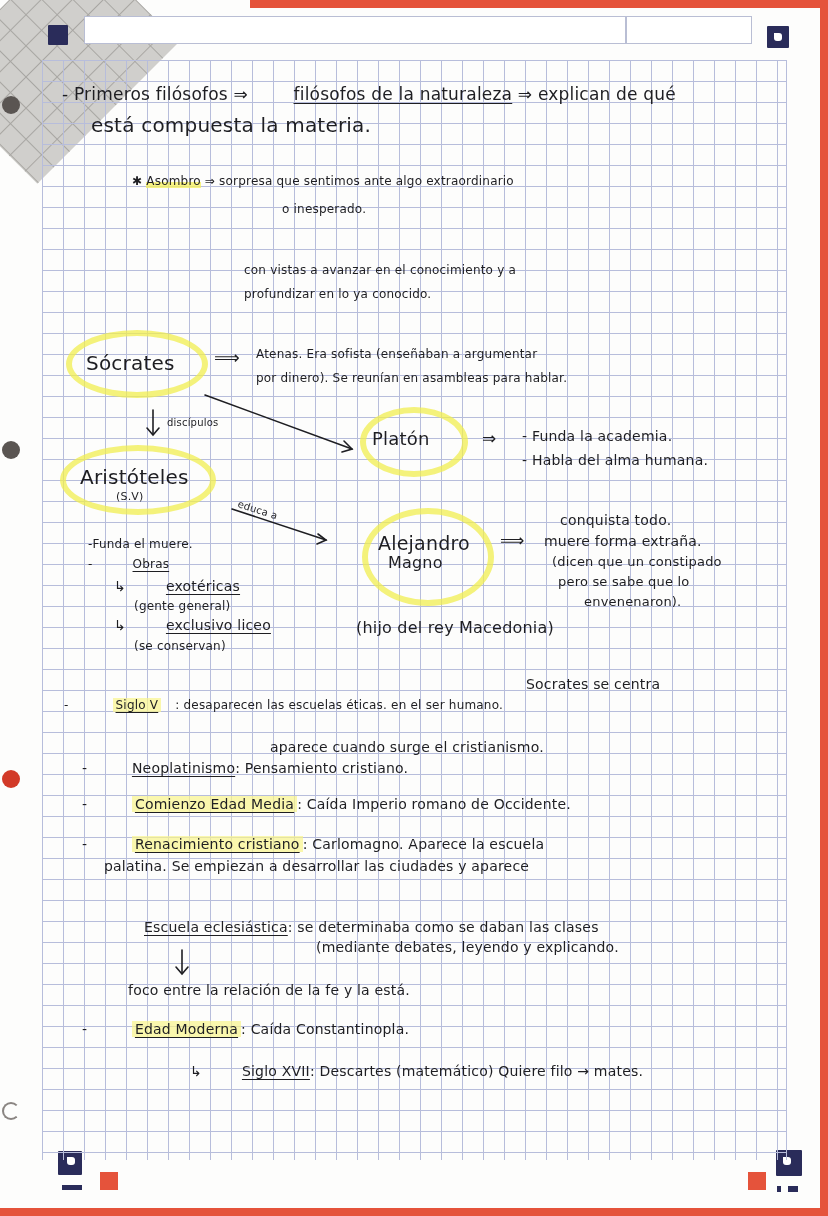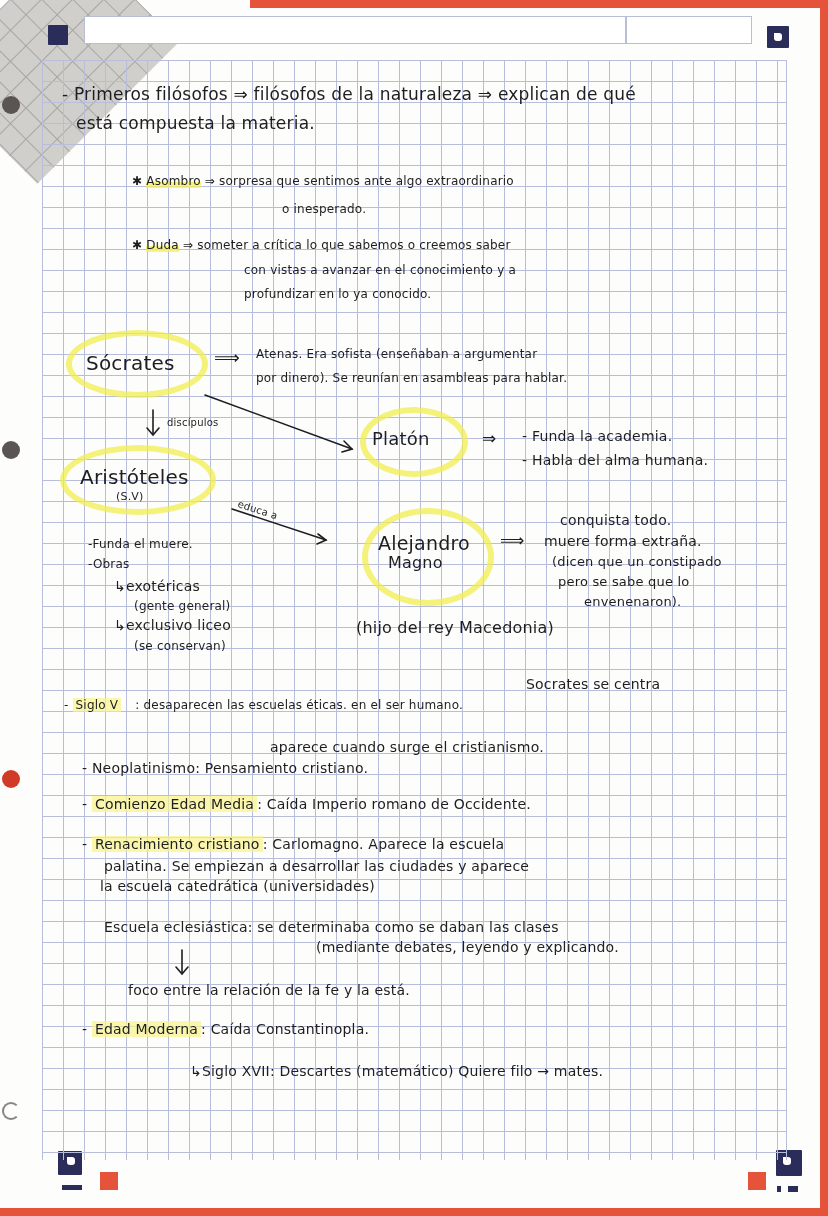--- a/index.html
+++ b/index.html
@@ -35,21 +35,21 @@
        background-image:linear-gradient(#b7bddb 1px,transparent 1px),linear-gradient(90deg,#b7bddb 1px,transparent 1px);
        background-size:21px 21px;background-position:0 0;border-right:1px solid #b7bddb;}
   .hole{position:absolute;left:2px;width:18px;height:18px;border-radius:50%;background:#5a5552;}
   .hole.red{background:#d23a28;}
   .hole.ring{background:transparent;border:2px solid #8a8582;border-right-color:transparent;width:14px;height:14px;}
 
   .hw{position:absolute;font-family:"DejaVu Sans", sans-serif;color:#1e1e22;font-size:12px;letter-spacing:.2px;
       white-space:nowrap;line-height:1.2;}
   .hw.sm{font-size:14px;}
   .hw.xs{font-size:10px;}
-  .u{text-underline-offset:3px;}
+  .u{text-decoration:underline;text-underline-offset:3px;margin-left:40px;}
   .hl{background:linear-gradient(transparent 60%,rgba(245,240,90,.75) 60%);}
   .box-hl{background:rgba(248,244,140,.7);padding:0 3px;}
   .circle{position:absolute;border:6px solid rgba(240,238,80,.75);border-radius:50%;box-sizing:border-box;}
   .big{font-size:20px;}
   svg.arr{position:absolute;overflow:visible;}
 </style>
 </head>
 <body>
 
 <div class="page">
@@ -78,36 +78,30 @@
   <div class="hole red" style="top:770px"></div>
   <div class="hole ring" style="top:1102px"></div>
 
   <div class="hw" style="left:62px;top:84px;font-size:17px">
     <span>- </span><span>Primeros filósofos</span>
     <span>⇒</span>
     <span class="u">filósofos de la naturaleza</span>
     <span>⇒</span>
     <span>explican de qué</span>
   </div>
-  <div class="hw" style="left:76px;top:113px;font-size:17px">está compuesta la materia.</div>
+  <div class="hw" style="left:91px;top:113px;font-size:20px">está compuesta la materia.</div>
 
   <div class="hw" style="left:132px;top:174px">
     <span>✱</span>
     <span class="hl">Asombro</span>
     <span>⇒</span>
     <span>sorpresa que sentimos ante algo extraordinario</span>
   </div>
   <div class="hw" style="left:282px;top:202px">o inesperado.</div>
 
-  <div class="hw" style="left:132px;top:238px">
-    <span>✱</span>
-    <span class="hl">Duda</span>
-    <span>⇒</span>
-    <span>someter a crítica lo que sabemos o creemos saber</span>
-  </div>
   <div class="hw" style="left:244px;top:263px">con vistas a avanzar en el conocimiento y a</div>
   <div class="hw" style="left:244px;top:287px">profundizar en lo ya conocido.</div>
 
   <div class="circle" style="left:66px;top:330px;width:142px;height:68px"></div>
   <div class="hw big" style="left:86px;top:351px">Sócrates</div>
   <div class="hw" style="left:214px;top:347px;font-size:18px">⟹</div>
   <div class="hw" style="left:256px;top:347px">Atenas. Era sofista (enseñaban a argumentar</div>
   <div class="hw" style="left:256px;top:371px">por dinero). Se reunían en asambleas para hablar.</div>
 
   <svg class="arr" style="left:0;top:0" width="828" height="1216">
@@ -171,21 +165,20 @@
   <div class="hw sm" style="left:82px;top:796px">
     <span>-</span>
     <span class="u box-hl">Comienzo Edad Media</span><span>: Caída Imperio romano de Occidente.</span>
   </div>
 
   <div class="hw sm" style="left:82px;top:836px">
     <span>-</span>
     <span class="u box-hl">Renacimiento cristiano</span><span>: Carlomagno. Aparece la escuela</span>
   </div>
   <div class="hw sm" style="left:104px;top:858px">palatina. Se empiezan a desarrollar las ciudades y aparece</div>
-  <div class="hw sm" style="left:100px;top:878px">la escuela catedrática (universidades)</div>
 
   <div class="hw sm" style="left:104px;top:919px">
     <span class="u">Escuela eclesiástica</span><span>: se determinaba como se daban las clases</span>
   </div>
   <div class="hw sm" style="left:316px;top:939px">(mediante debates, leyendo y explicando.</div>
   <div class="hw sm" style="left:128px;top:982px">foco entre la relación de la fe y la está.</div>
 
   <div class="hw sm" style="left:82px;top:1021px">
     <span>-</span>
     <span class="u box-hl">Edad Moderna</span><span>: Caída Constantinopla.</span>

